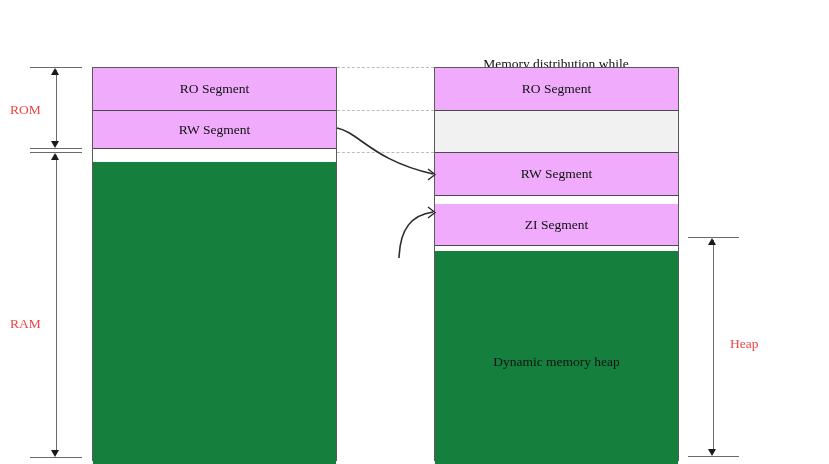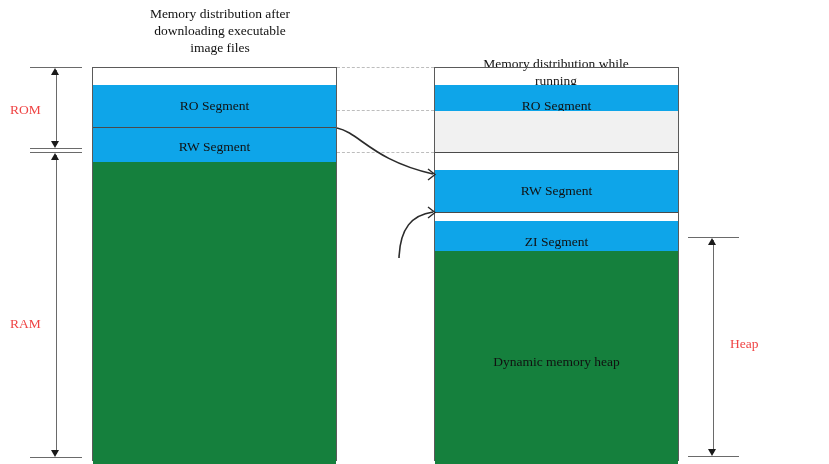--- a/index.html
+++ b/index.html
@@ -42,23 +42,22 @@
     left: 0;
     width: 100%;
     box-sizing: border-box;
     display: flex;
     align-items: center;
     justify-content: center;
     font-size: 13.5px;
     color: #111111;
   }
   .seg-filled {
-    background: #0ea5e9;
+    background: #f0abfc;
     border-bottom: 1.4px solid #4a4a4a;
-    margin-top: 17px;
   }
   .seg-empty {
     background: #15803d;
     margin-top: 13px;
   }
   .seg-empty-bordered {
     background: #f1f1f1;
     border-bottom: 1.4px solid #4a4a4a;
   }
 
@@ -109,23 +108,20 @@
     height: 464px;
     pointer-events: none;
     overflow: visible;
   }
 </style>
 </head>
 <body>
 
 <div id="canvas">
 
-  <div class="title" id="title-left">Memory distribution after
-downloading executable
-image files</div>
 
   <div class="title" id="title-right">Memory distribution while
 running</div>
 
   <div class="mem-column" id="column-left">
 
     <div class="seg seg-filled" style="top:0px; height:43px;">
       <span>RO Segment</span>
     </div>
 

